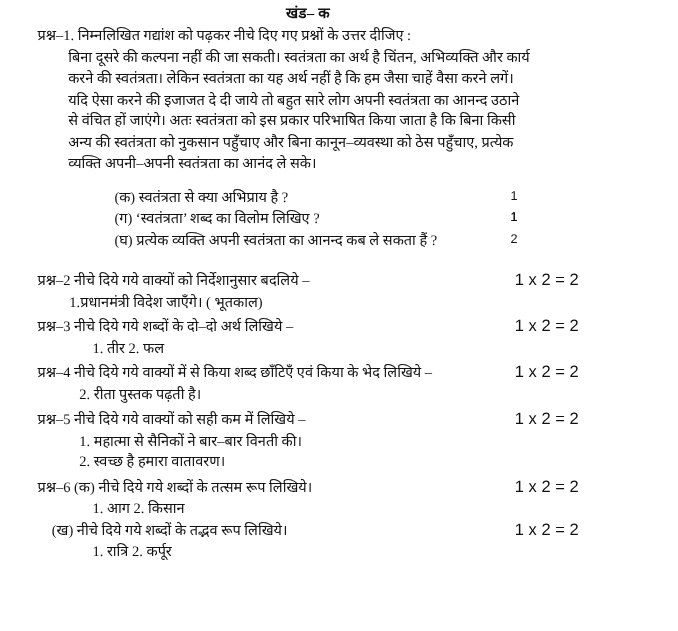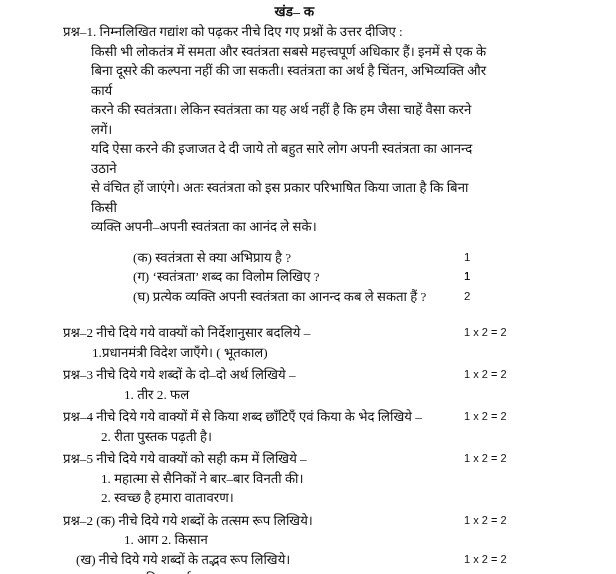--- a/index.html
+++ b/index.html
@@ -12,21 +12,20 @@
     height: 574px;
     overflow: hidden;
     font-family: "Liberation Serif", "DejaVu Sans", serif;
     color: #111111;
   }
   .page {
     position: relative;
     width: 560px;
     height: 574px;
     box-sizing: border-box;
-    padding-left: 29px;
   }
 
   
   .section-head {
     text-align: center;
     font-weight: bold;
     font-size: 13.5px;
     letter-spacing: 0.2px;
     padding-top: 4px;
     padding-bottom: 2px;
@@ -39,59 +38,59 @@
     display: block;
     padding-right: 68px;
     line-height: 19.5px;
     font-size: 13.2px;
   }
   .marks {
     position: absolute;
     right: 34px;
     top: 0;
     width: 62px;
-    text-align: left;
+    text-align: right;
     font-family: "Liberation Sans", sans-serif;
-    font-size: 11px;
+    font-size: 15px;
     line-height: 19.5px;
     white-space: nowrap;
     color: #111111;
   }
   .marks.single {
     text-align: left;
     font-size: 11.5px;
   }
 
   
   .lv-q    { padding-left: 34px; }   
   .lv-pass { padding-left: 62px; }   
   .lv-sub  { padding-left: 104px; }  
   .lv-item { padding-left: 63px; }   
   .lv-item2{ padding-left: 72px; }   
-  .lv-item3{ padding-left: 84px; margin-left: 11px; }   
+  .lv-item3{ padding-left: 84px; }   
   .lv-b    { padding-left: 47px; }   
 
   .gap-sm { height: 6px; }
   .gap-md { height: 11px; }
   .gap-xs { height: 3px; }
 </style>
 </head>
 <body>
 
 <div class="page">
 
   <div class="section-head">खंड– क</div>
 
   <div class="row lv-q">प्रश्न–1. निम्नलिखित गद्यांश को पढ़कर नीचे दिए गए प्रश्नों के उत्तर दीजिए :</div>
 
-  <div class="row lv-pass">किसी भी लोकतंत्र में समता और स्वतंत्रता सबसे महत्त्वपूर्ण अधिकार हैं। इनमें से एक के</div>
   <div class="row lv-pass">बिना दूसरे की कल्पना नहीं की जा सकती। स्वतंत्रता का अर्थ है चिंतन, अभिव्यक्ति और कार्य</div>
   <div class="row lv-pass">करने की स्वतंत्रता। लेकिन स्वतंत्रता का यह अर्थ नहीं है कि हम जैसा चाहें वैसा करने लगें।</div>
   <div class="row lv-pass">यदि ऐसा करने की इजाजत दे दी जाये तो बहुत सारे लोग अपनी स्वतंत्रता का आनन्द उठाने</div>
   <div class="row lv-pass">से वंचित हों जाएंगे। अतः स्वतंत्रता को इस प्रकार परिभाषित किया जाता है कि बिना किसी</div>
+  <div class="row lv-pass">अन्य की स्वतंत्रता को नुकसान पहुँचाए और बिना कानून–व्यवस्था को ठेस पहुँचाए, प्रत्येक</div>
   <div class="row lv-pass">व्यक्ति अपनी–अपनी स्वतंत्रता का आनंद ले सके।</div>
 
   <div class="gap-md"></div>
 
   <div class="row lv-sub">
     <span>(क) स्वतंत्रता से क्या अभिप्राय है ?</span>
     <span class="marks single">1</span>
   </div>
   <div class="row lv-sub">
     <span class="marks single">1</span>
@@ -135,21 +134,21 @@
   <div class="row lv-q">
     <span>प्रश्न–5 नीचे दिये गये वाक्यों को सही कम में लिखिये –</span>
     <span class="marks">1 x 2 = 2</span>
   </div>
   <div class="row lv-item2">1. महात्मा से सैनिकों ने बार–बार विनती की।</div>
   <div class="row lv-item2">2. स्वच्छ है हमारा वातावरण।</div>
 
   <div class="gap-xs"></div>
 
   <div class="row lv-q">
-    <span>प्रश्न–2 (क) नीचे दिये गये शब्दों के तत्सम रूप लिखिये।</span>
+    <span>प्रश्न–6 (क) नीचे दिये गये शब्दों के तत्सम रूप लिखिये।</span>
     <span class="marks">1 x 2 = 2</span>
   </div>
   <div class="row lv-item3">1. आग    2. किसान</div>
 
   <div class="row lv-b">
     <span>(ख) नीचे दिये गये शब्दों के तद्भव रूप लिखिये।</span>
     <span class="marks">1 x 2 = 2</span>
   </div>
   <div class="row lv-item3">1. रात्रि  2. कर्पूर</div>
 

